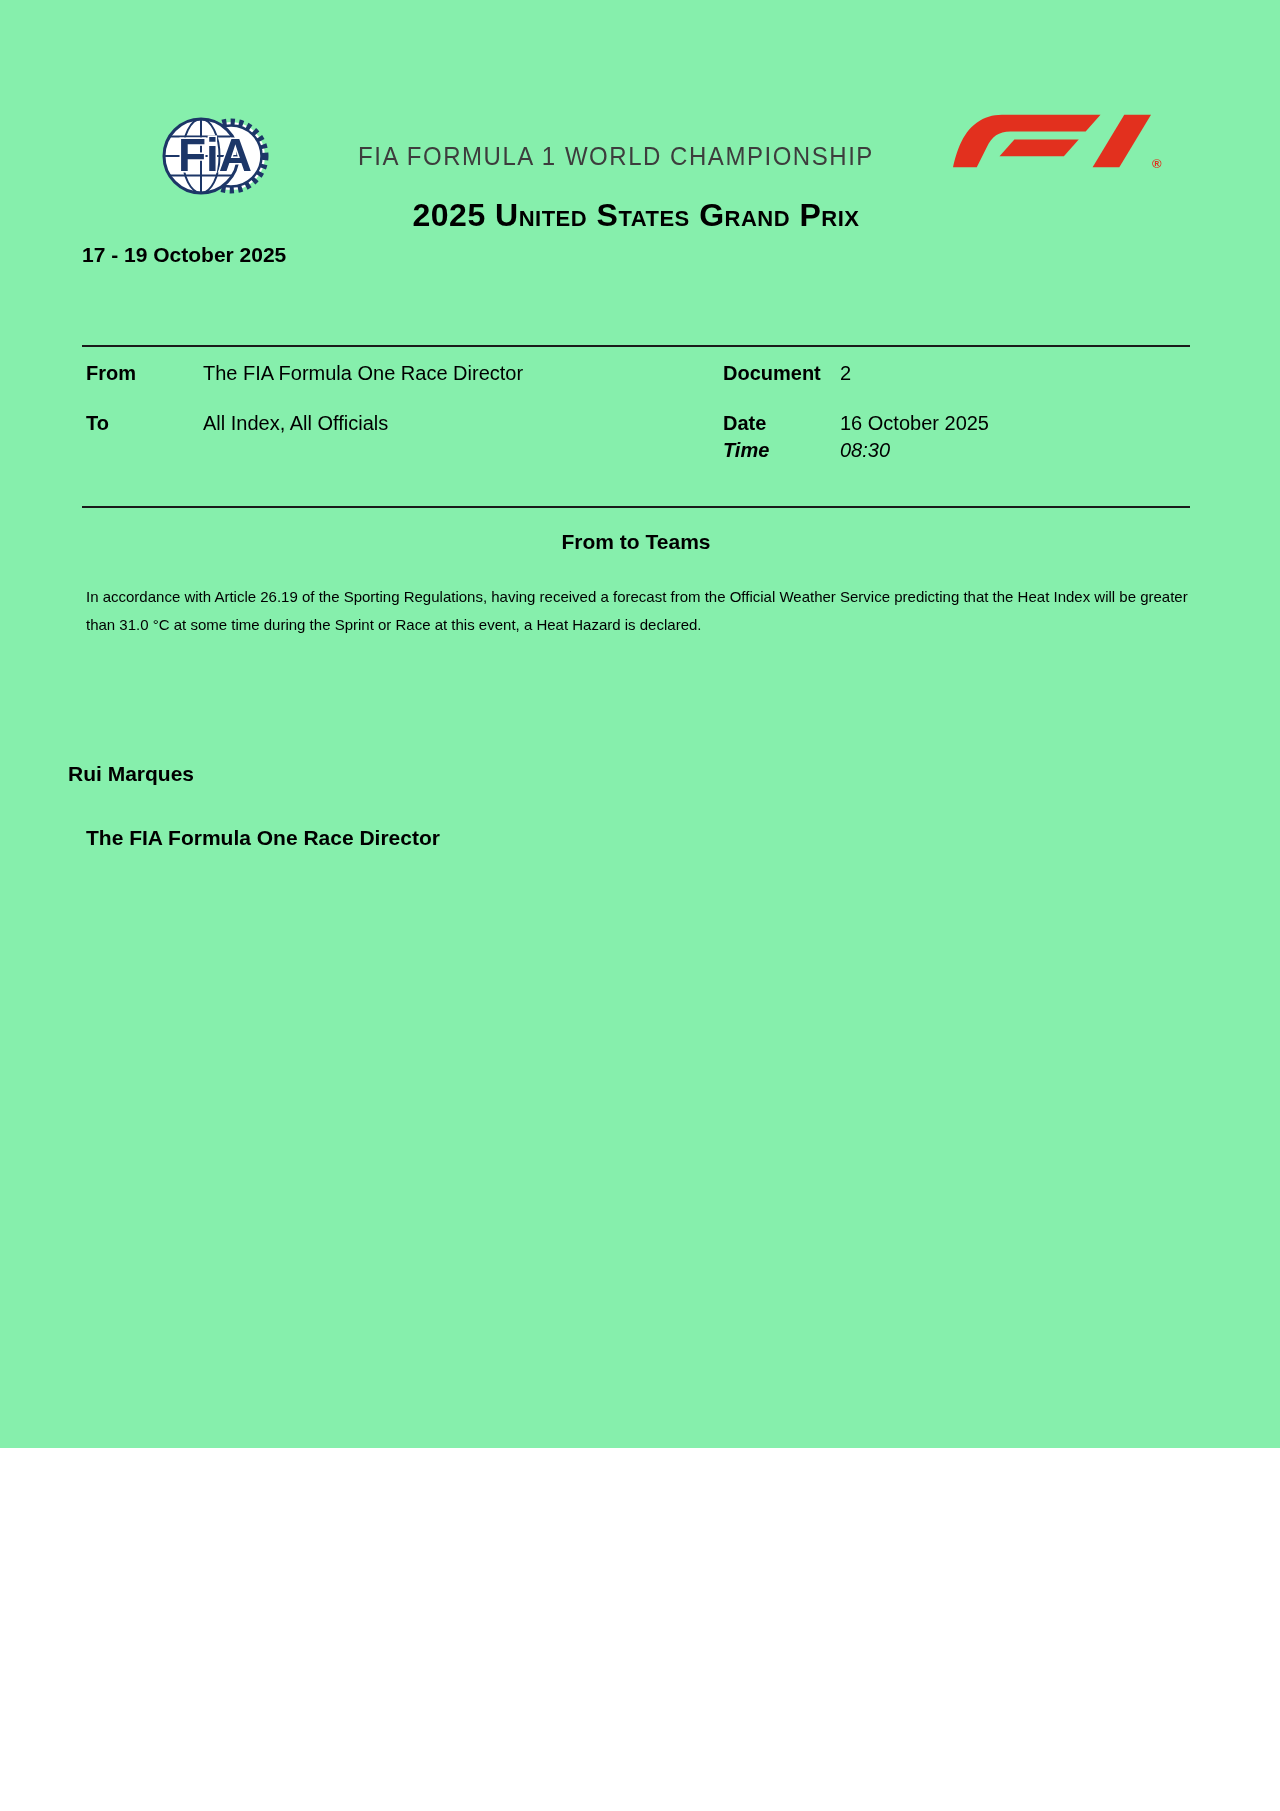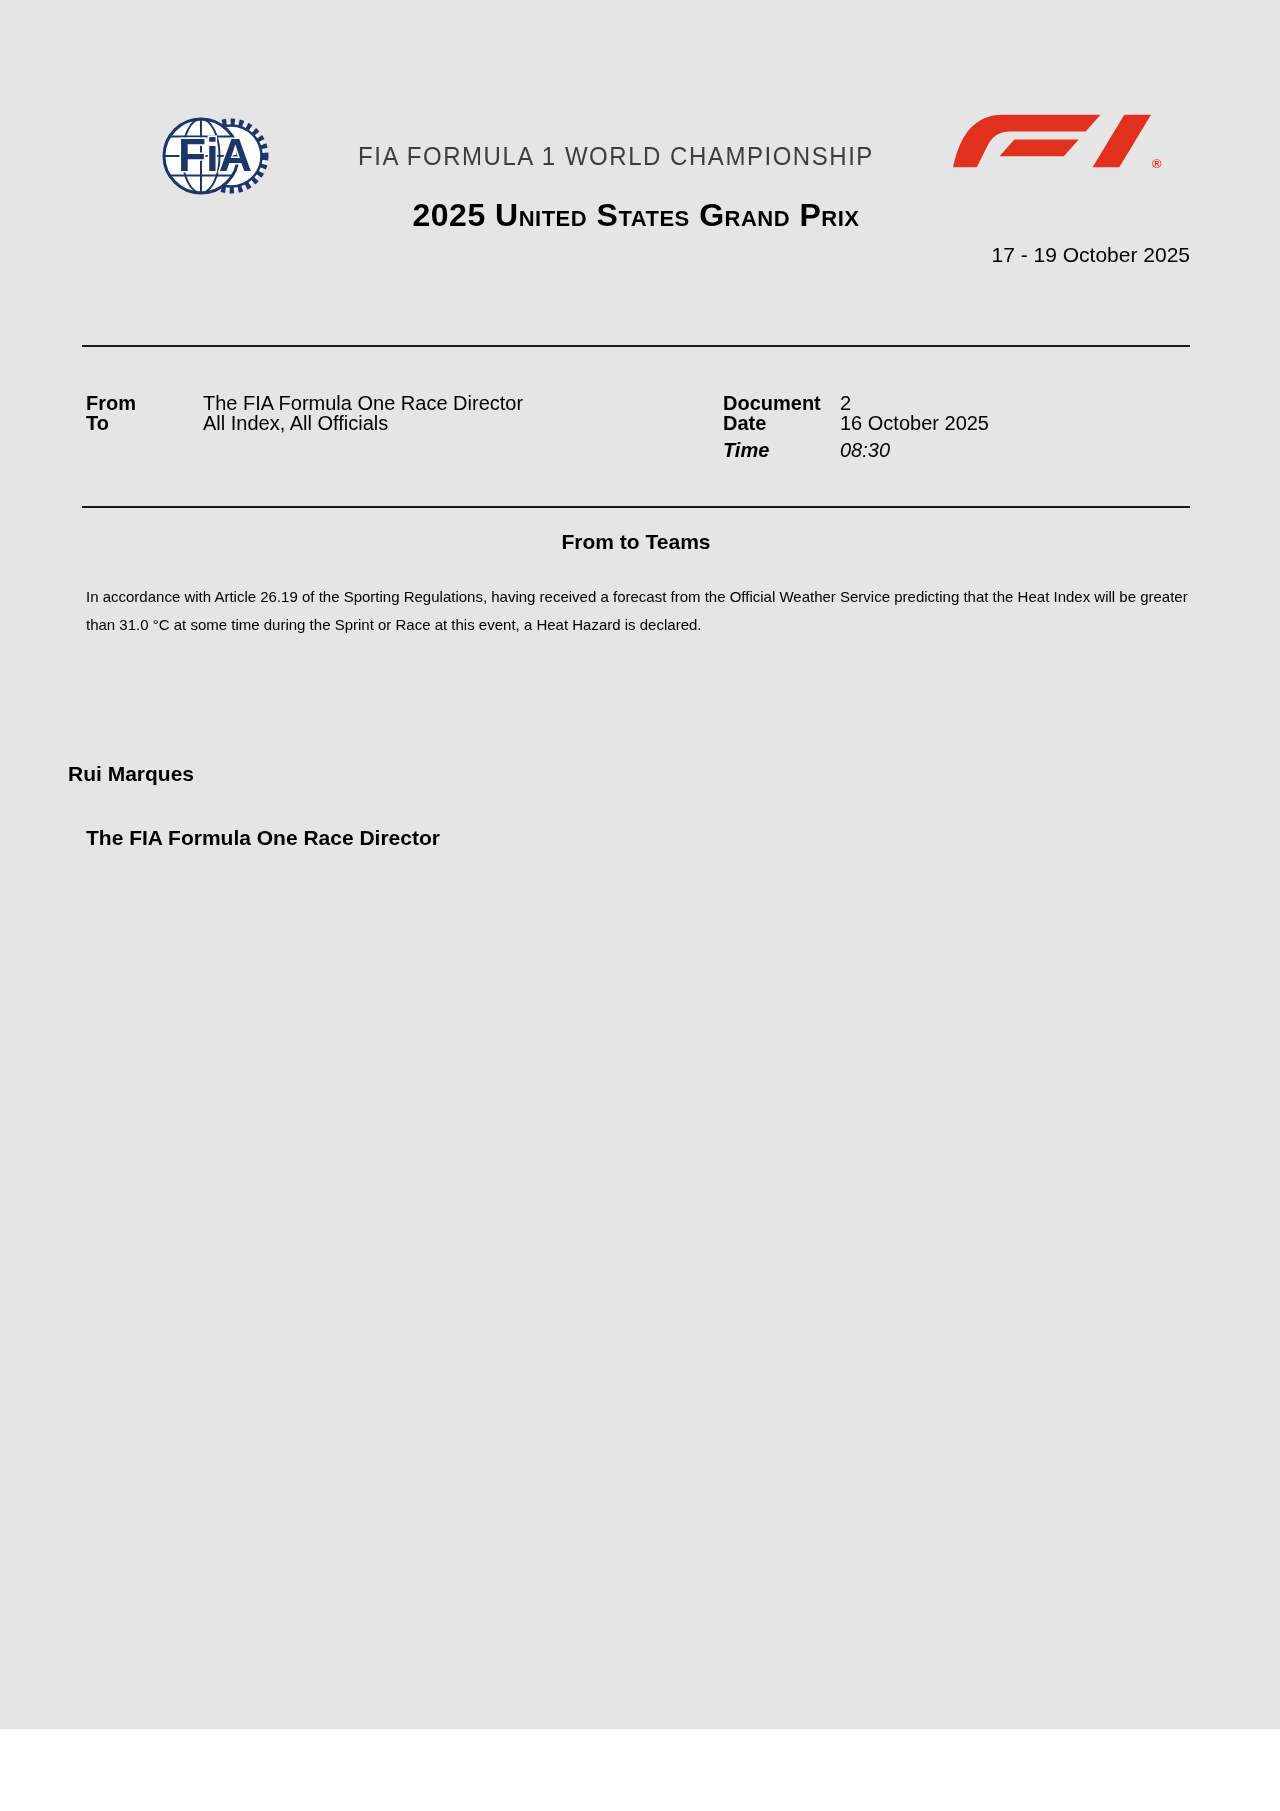--- a/index.html
+++ b/index.html
@@ -1,20 +1,20 @@
 <!DOCTYPE html>
 <html><head>
 <meta charset="utf-8">
 <style>
   html,body{margin:0;padding:0;background:#ffffff;}
   .page{
     position:relative;
     width:1280px;
-    height:1729px;
-    background:#e5e5e5;
+    height:1448px;
+    background:#86efac;
     font-family:"Liberation Sans", sans-serif;
     color:#000000;
     overflow:hidden;
   }
   
   .fia-logo{position:absolute;left:161px;top:115px;width:108px;height:82px;}
   .championship{
     position:absolute;left:358px;top:142px;width:420px;
     font-size:25px;font-weight:300;letter-spacing:1.6px;color:#3d3d3d;
     white-space:nowrap;transform:scaleX(0.96);transform-origin:left center;
@@ -25,32 +25,32 @@
     font-size:13px;color:#e2301e;font-weight:bold;
   }
   
   .title{
     position:absolute;left:82px;top:190px;width:1108px;
     text-align:center;font-size:32px;font-weight:bold;
     font-variant:small-caps;letter-spacing:0.5px;line-height:50px;
   }
   .subtitle{
     position:absolute;left:82px;top:243px;width:1108px;
-    text-align:right;font-size:21px;font-weight:normal;
+    text-align:left;font-size:21px;font-weight:bold;
   }
   
   .rule{position:absolute;left:82px;width:1108px;height:2px;background:#1a1a1a;}
   .rule-1{top:345px;}
   .rule-2{top:506px;}
   
   .meta-label{position:absolute;font-size:20px;font-weight:bold;white-space:nowrap;}
   .meta-value{position:absolute;font-size:20px;font-weight:normal;white-space:nowrap;}
   .c1l{left:86px;}  .c1v{left:203px;}
   .c2l{left:723px;} .c2v{left:840px;}
-  .r1{top:392px;} .r2{top:412px;} .r3{top:439px;font-style:italic;}
+  .r1{top:362px;} .r2{top:412px;} .r3{top:439px;font-style:italic;}
   
   .note-heading{
     position:absolute;left:82px;top:530px;width:1108px;
     text-align:center;font-size:21px;font-weight:bold;
   }
   .note-body{
     position:absolute;left:86px;top:583px;width:1110px;
     font-size:15px;line-height:28px;font-weight:normal;
   }
   

